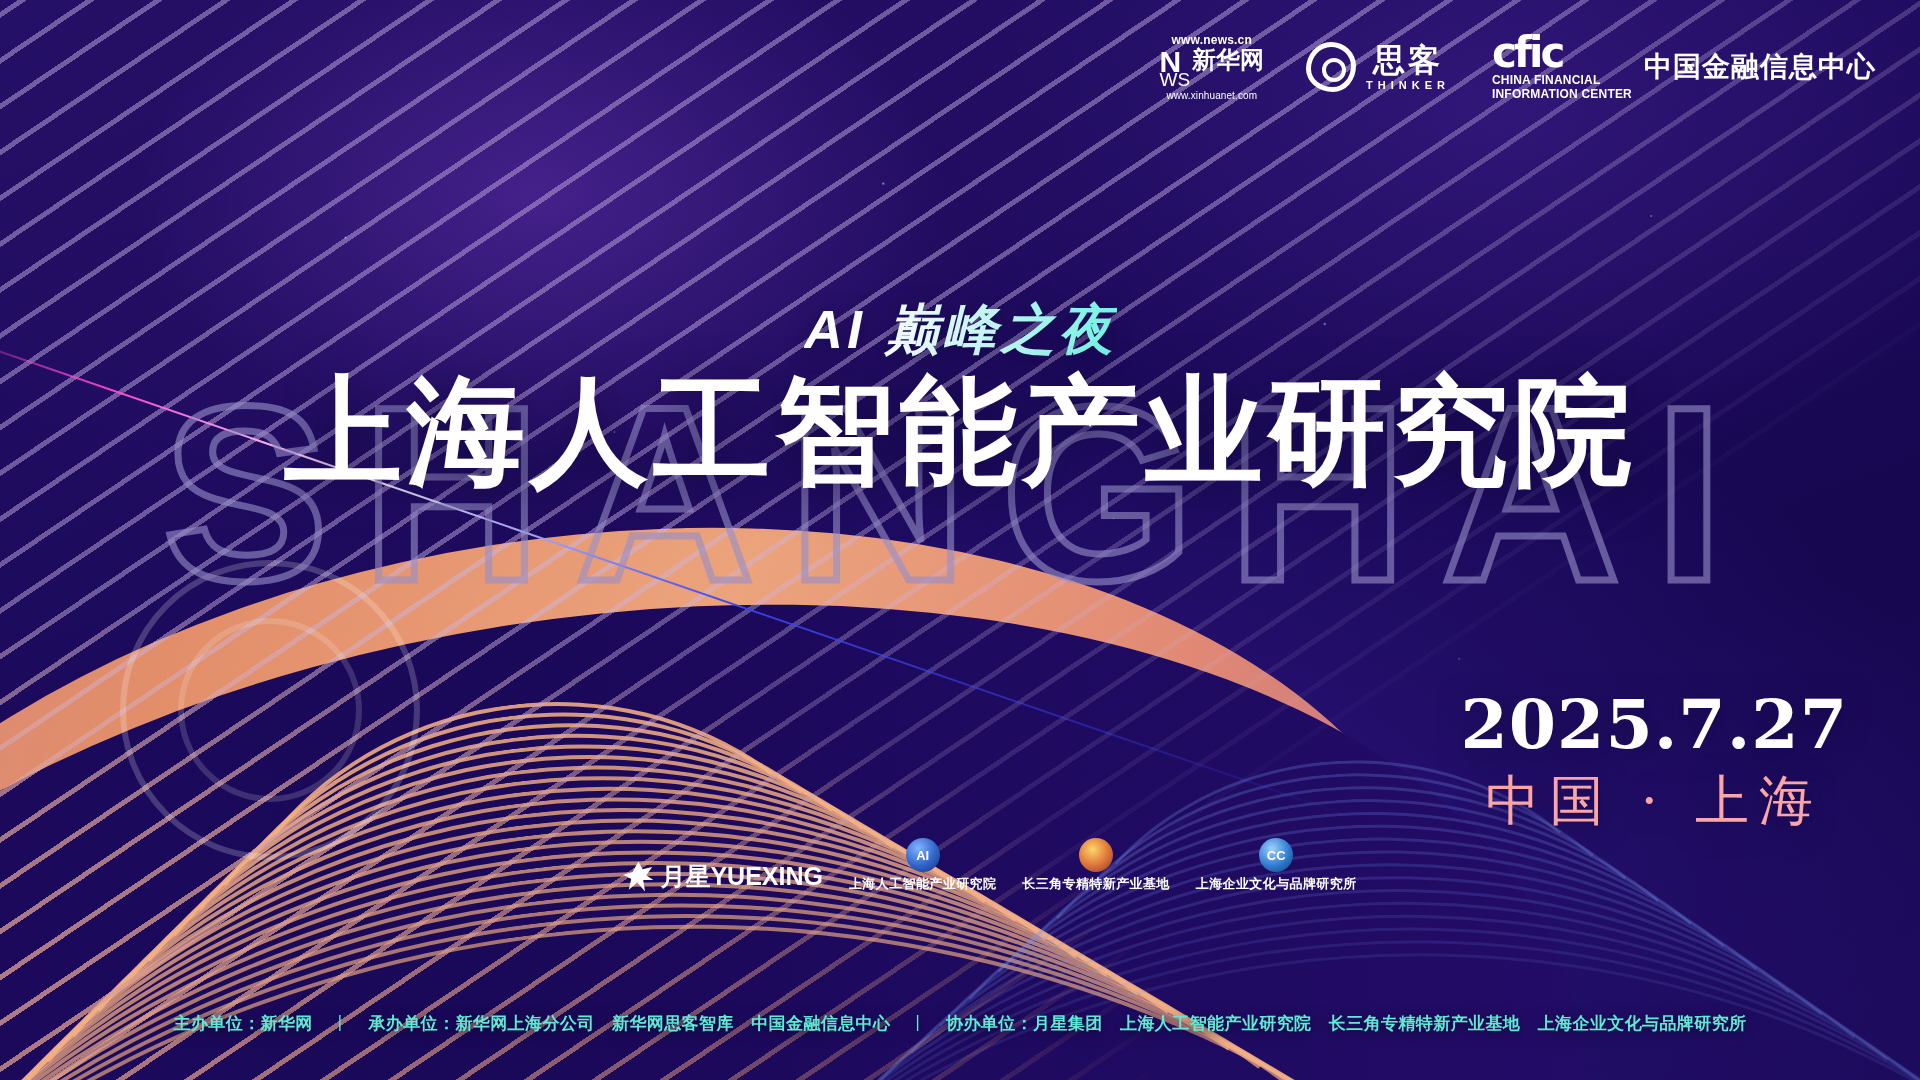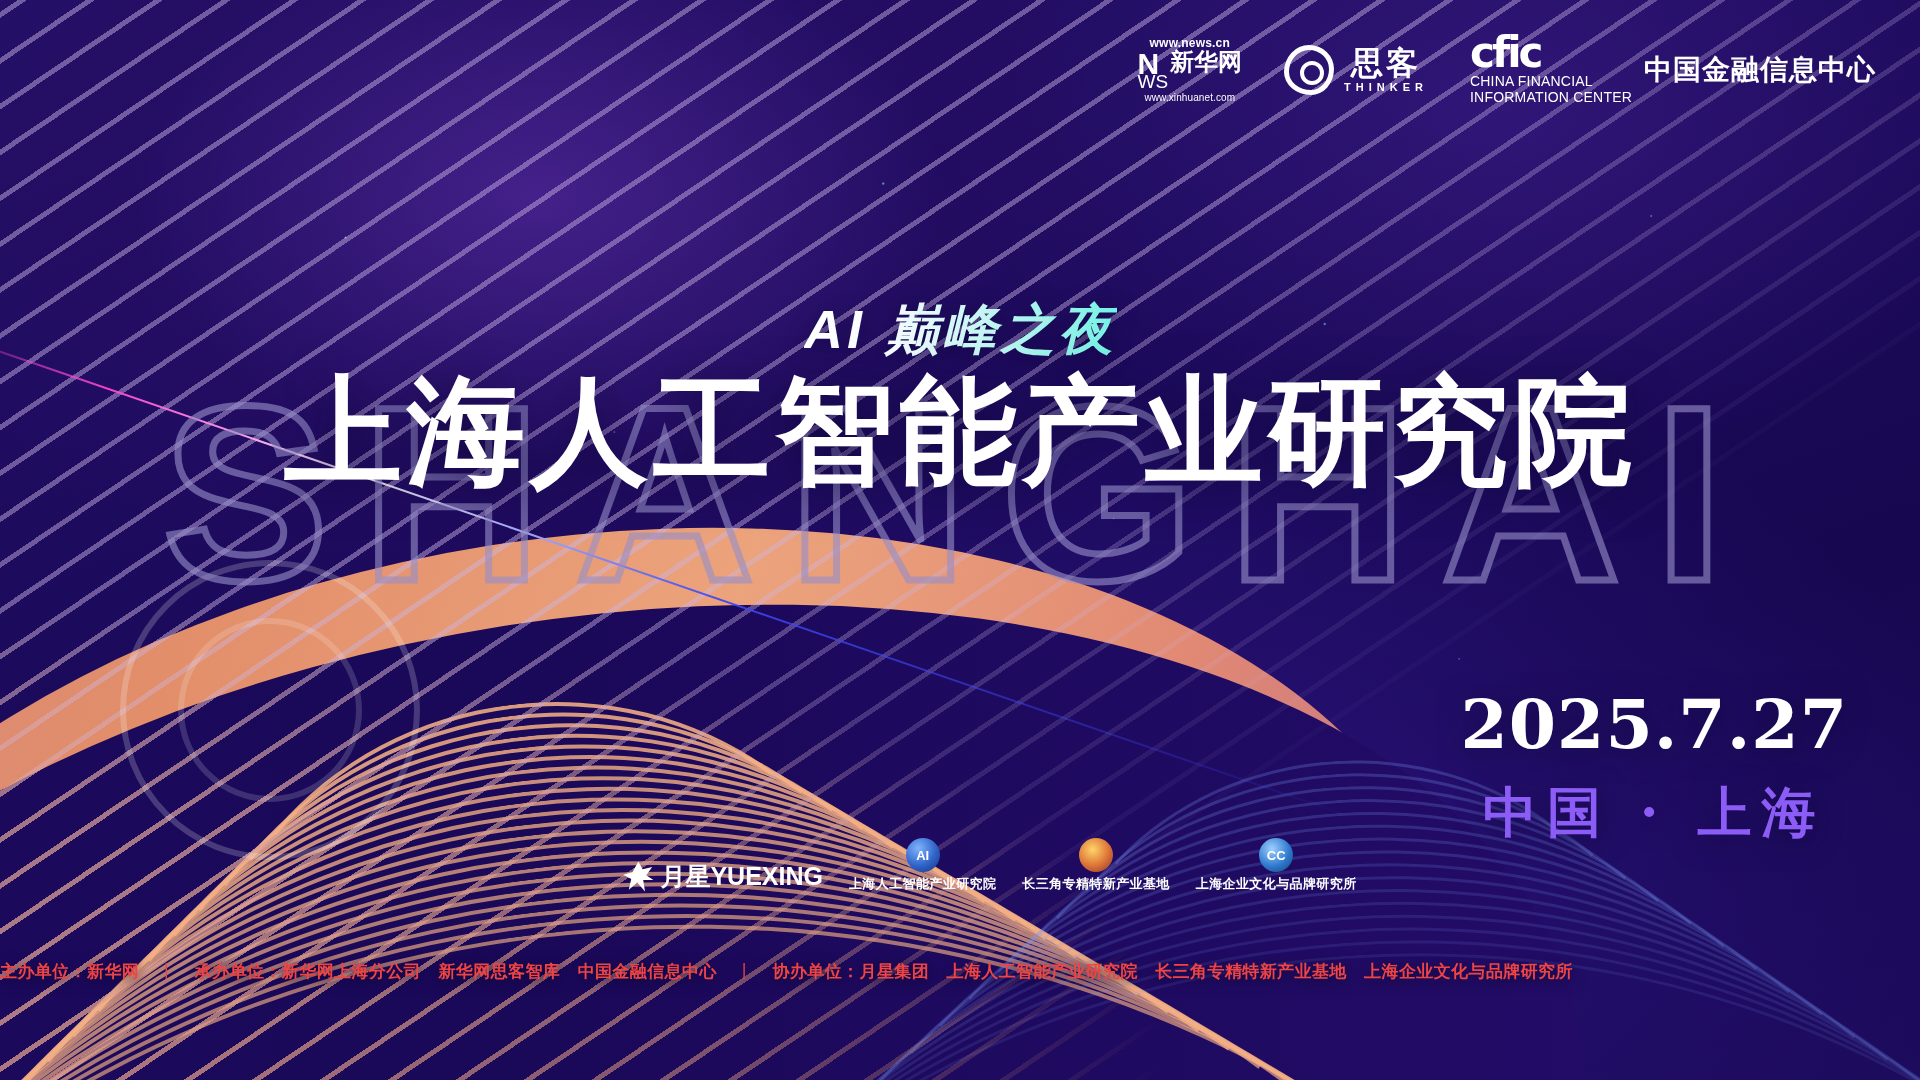--- a/index.html
+++ b/index.html
@@ -203,21 +203,21 @@
     width:16px; height:16px; border:4px solid #fff; border-radius:50%;
   }
   .logo-thinker .tk-right { display:flex; flex-direction:column; align-items:center; }
   .logo-thinker .tk-cn { font-size:32px; font-weight:700; line-height:1.05; letter-spacing:3px; }
   .logo-thinker .tk-en { font-size:11px; font-weight:700; letter-spacing:5px; margin-top:1px; }
 
   
   .logo-cfic { display:flex; align-items:center; gap:12px; color:#fff; }
   .logo-cfic .cf-left { display:flex; flex-direction:column; align-items:flex-start; }
   .logo-cfic .cf-mark { font-size:42px; font-weight:700; line-height:.92; letter-spacing:-3px; font-family:"DejaVu Sans", sans-serif; }
-  .logo-cfic .cf-en { font-size:14px; font-weight:400; line-height:1.18; letter-spacing:.2px; }
+  .logo-cfic .cf-en { font-size:12px; font-weight:700; line-height:1.18; letter-spacing:.2px; }
   .logo-cfic .cf-cn { font-size:28px; font-weight:700; letter-spacing:1px; }
 
   
   .title-block { position:absolute; left:1px; right:0; top:300px; text-align:center; }
 
   .subtitle {
     font-size:54px;
     font-weight:700;
     font-style:italic;
     letter-spacing:4px;
@@ -247,26 +247,26 @@
   .date-block .date-text {
     font-size:68px;
     font-weight:700;
     letter-spacing:1px;
     line-height:1;
     color:#ffffff;
     font-family:"DejaVu Serif", serif;
     filter:drop-shadow(0 4px 14px rgba(10,4,50,.6));
   }
   .date-block .place-text {
-    margin-top:27px;
+    margin-top:16px;
     font-size:54px;
-    font-weight:700;
+    font-weight:400;
     letter-spacing:10px;
     line-height:1;
-    color:#8b5cf6;
+    color:#fca5a5;
     font-family:"DejaVu Serif", serif;
     filter:drop-shadow(0 4px 14px rgba(10,4,50,.6));
   }
 
   
   .sponsors {
     position:absolute; left:0; right:0; top:838px;
     display:flex; justify-content:center; align-items:flex-end; gap:26px;
     padding-left:60px;
   }
@@ -285,25 +285,26 @@
     width:34px; height:34px; border-radius:50%;
     display:flex; align-items:center; justify-content:center;
     font-size:13px; font-weight:700; color:#fff;
   }
   .sp-badge-ai   { background:radial-gradient(circle at 36% 30%, #7fb4ff 0%, #2f63c8 55%, #16327a 100%); }
   .sp-badge-csj  { background:radial-gradient(circle at 40% 34%, #ffd46a 0%, #e07a3a 50%, #8e2f2f 100%); }
   .sp-badge-brand{ background:radial-gradient(circle at 38% 32%, #9fd0ff 0%, #2f7ad0 55%, #14406f 100%); }
 
   
   .credits {
-    position:absolute; left:0; right:0; top:960px;
+    position:absolute; left:0; right:0; top:1012px;
+    text-align:center;
     font-size:17px;
     font-weight:700;
     letter-spacing:.4px;
-    color:#ef4444;
+    color:#5eead4;
     filter:drop-shadow(0 2px 7px rgba(8,3,40,.85));
     white-space:nowrap;
   }
   .credits .sep { display:inline-block; margin:0 14px; font-weight:400; }
 </style>
 </head>
 <body>
 
 <div id="poster">
 

